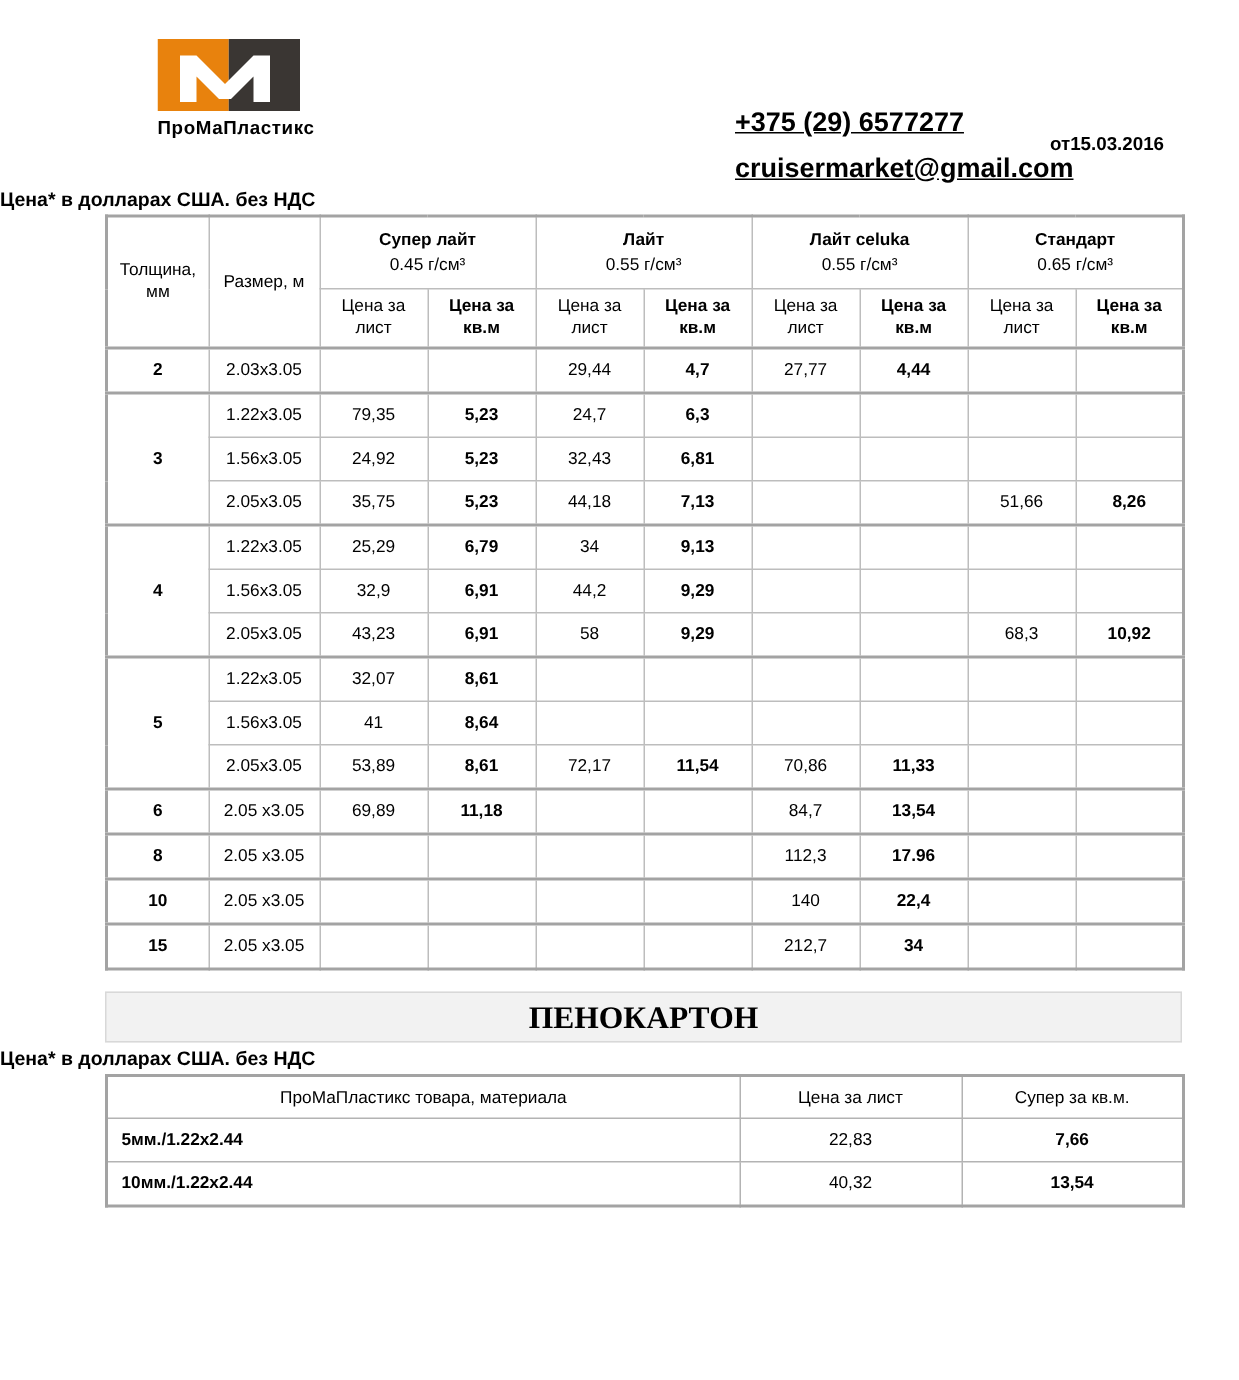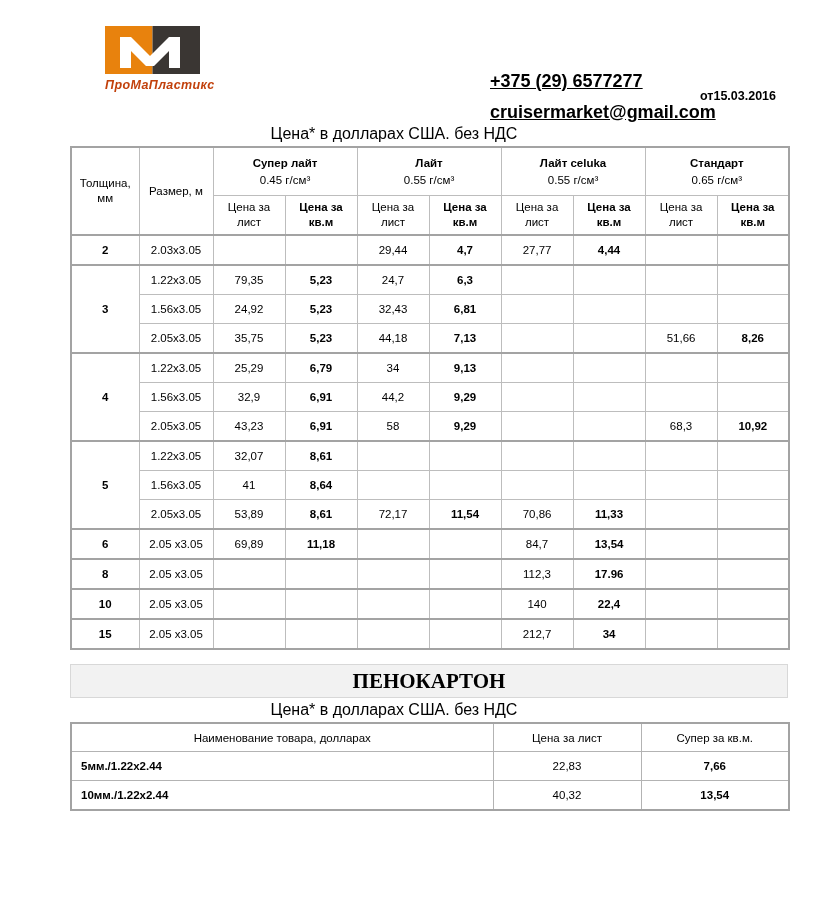--- a/index.html
+++ b/index.html
@@ -3,32 +3,32 @@
 <meta charset="utf-8">
 <style>
   html,body{margin:0;padding:0;background:#fff;}
   .page{position:relative;width:826px;height:920px;background:#fff;overflow:hidden;
         font-family:"Liberation Sans",sans-serif;color:#000;}
 
   
   .doc-header{position:relative;height:122px;}
   .logo{position:absolute;left:105px;top:26px;}
   .logo svg{display:block;}
-  .brand-name{font-size:12.5px;font-weight:700;color:#c2410c;letter-spacing:.4px;margin-top:4px;font-style:italic;}
+  .brand-name{font-size:12.5px;font-weight:700;color:#000000;letter-spacing:.4px;margin-top:4px;}
   .contact{position:absolute;left:490px;top:66px;font-size:18px;font-weight:700;line-height:1.7;text-decoration:underline;}
   .doc-date{position:absolute;right:50px;top:89px;font-size:12.5px;font-weight:700;}
 
   
   .band{margin-left:70px;width:718px;box-sizing:border-box;height:31px;background:#f2f2f2;
         border:1px solid #d8d8d8;display:flex;align-items:center;justify-content:space-between;
         padding:0 8px;font-family:"Liberation Serif",serif;font-weight:700;}
   .band-title{font-size:21px;}
   .band-subtitle{font-size:20px;}
   .band2{margin-top:14px;height:34px;justify-content:center;}
-  .cnote{margin:3px 38px 3px 0;text-align:center;font-size:16px;font-weight:400;}
+  .cnote{margin:3px 38px 3px 0;text-align:left;font-size:13px;font-weight:700;}
 
   
   table{border-collapse:collapse;table-layout:fixed;margin-left:70px;width:718px;}
   #pvc-table{border:2px solid #a3a3a3;}
   #pvc-table td{border:1px solid #bdbdbd;font-size:11.5px;text-align:center;vertical-align:middle;
         padding:1px 3px;line-height:1.3;overflow:hidden;}
   #pvc-table tr.h1 td{height:45px;}
   #pvc-table tr.h2 td{height:36px;}
   #pvc-table tr.data td{height:26px;}
   tr.gs > td{border-top:2px solid #a3a3a3 !important;}
@@ -289,21 +289,21 @@
   <div class="cnote">Цена* в долларах США. без НДС</div>
 
   <table id="foam-table">
     <colgroup>
         <col style="width:422px">
         <col style="width:148px">
         <col style="width:148px">
       </colgroup>
     <tbody>
         <tr class="hrow">
-      <td>Наименование товара, долларах</td>
+      <td>ПроМаПластикс товара, материала</td>
       <td>Цена за лист</td>
       <td>Супер за кв.м.</td>
     </tr>
     <tr>
       <td class="name">5мм./1.22x2.44</td>
       <td>22,83</td>
       <td class="bold">7,66</td>
     </tr>
     <tr>
       <td class="name">10мм./1.22x2.44</td>

